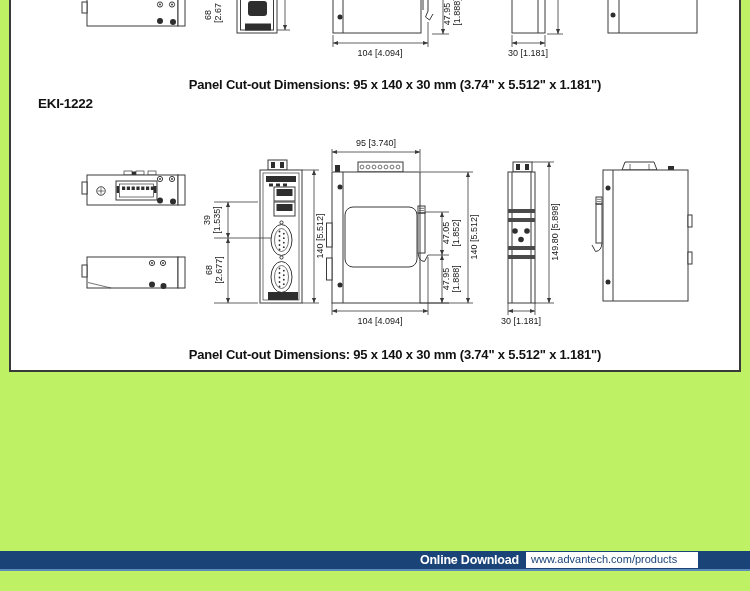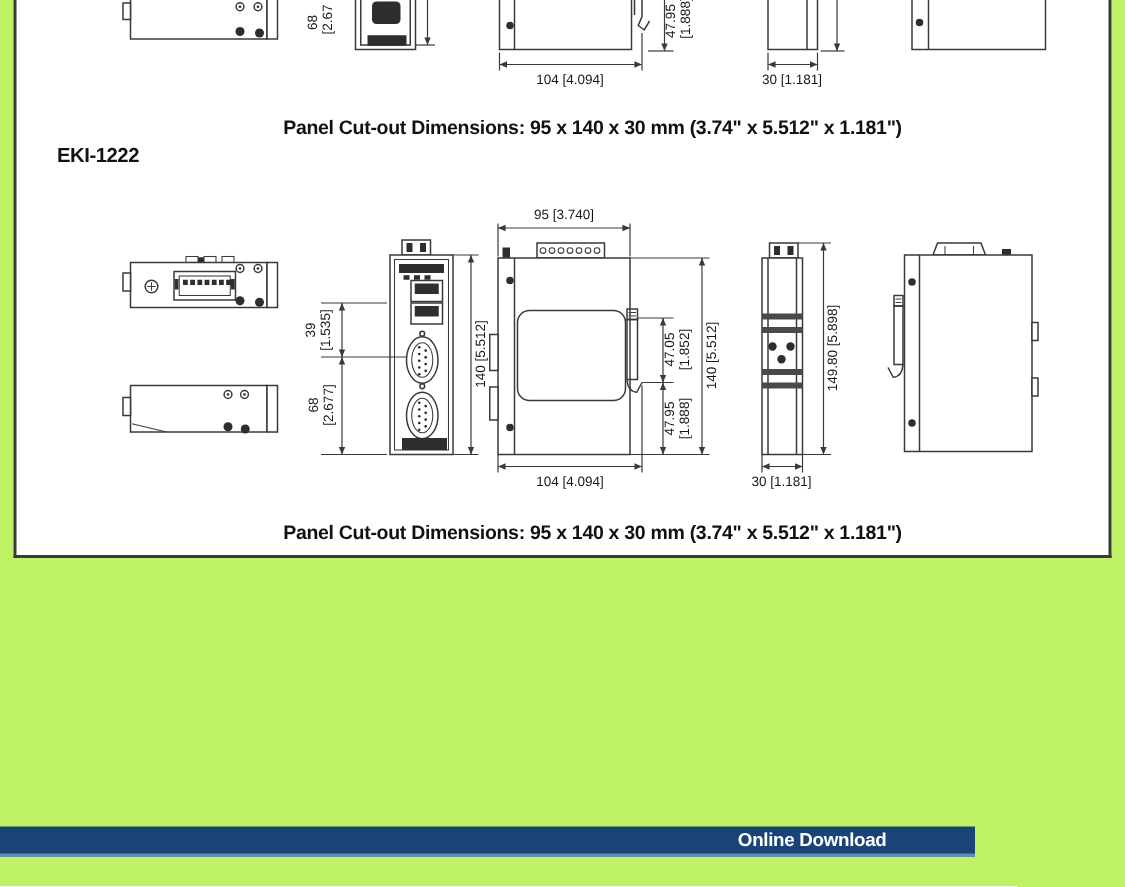--- a/index.html
+++ b/index.html
@@ -24,21 +24,21 @@
         letter-spacing:-0.3px;margin-left:16px;}
   
   .d-white{fill:#fff;stroke:var(--line);stroke-width:1;}
   .d-stroke{fill:none;stroke:var(--line);stroke-width:1;}
   .d-thin{fill:none;stroke:var(--line);stroke-width:0.7;}
   .d-fill{fill:#2e2e2e;stroke:none;}
   .d-band{fill:#4a4a4a;stroke:none;}
   .dim-line{fill:none;stroke:var(--line);stroke-width:0.8;}
   text.dim{font-family:"Liberation Sans",sans-serif;font-size:9px;fill:#161616;}
   
-  .footer-bar{position:absolute;left:0;top:551px;width:650px;height:20px;
+  .footer-bar{position:absolute;left:0;top:551px;width:750px;height:20px;
         background:var(--navy);border-bottom:2px solid var(--accent);
         display:flex;align-items:center;justify-content:flex-end;
         padding-right:52px;box-sizing:border-box;}
   .fb-label{color:#fff;font-weight:bold;font-size:12.5px;margin-right:7px;
         letter-spacing:-0.2px;white-space:nowrap;}
   .fb-urlbox{background:#fff;color:var(--navy);font-size:11px;width:162px;
         padding:1px 5px 2px 5px;line-height:13px;white-space:nowrap;overflow:hidden;}
 </style>
 </head>
 <body>
@@ -310,15 +310,18 @@
       <path class="d-stroke" d="M593,108 q-0.5,8 -6.5,8.5 l-3.5,-6.5"></path>
       <rect class="d-white" x="679" y="80" width="4" height="12"></rect>
       <rect class="d-white" x="679" y="117" width="4" height="12"></rect>
     </g>
   </svg>
 
   <div class="caption caption-bottom">Panel Cut-out Dimensions: 95 x 140 x 30 mm (3.74" x 5.512" x 1.181")</div>
 
   <div class="footer-bar">
     <span class="fb-label">Online Download</span>
+    <span class="fb-urlbox">
+      <span>www.advantech.com/products</span>
+    </span>
   </div>
 
 </div>
 
 </body></html>

